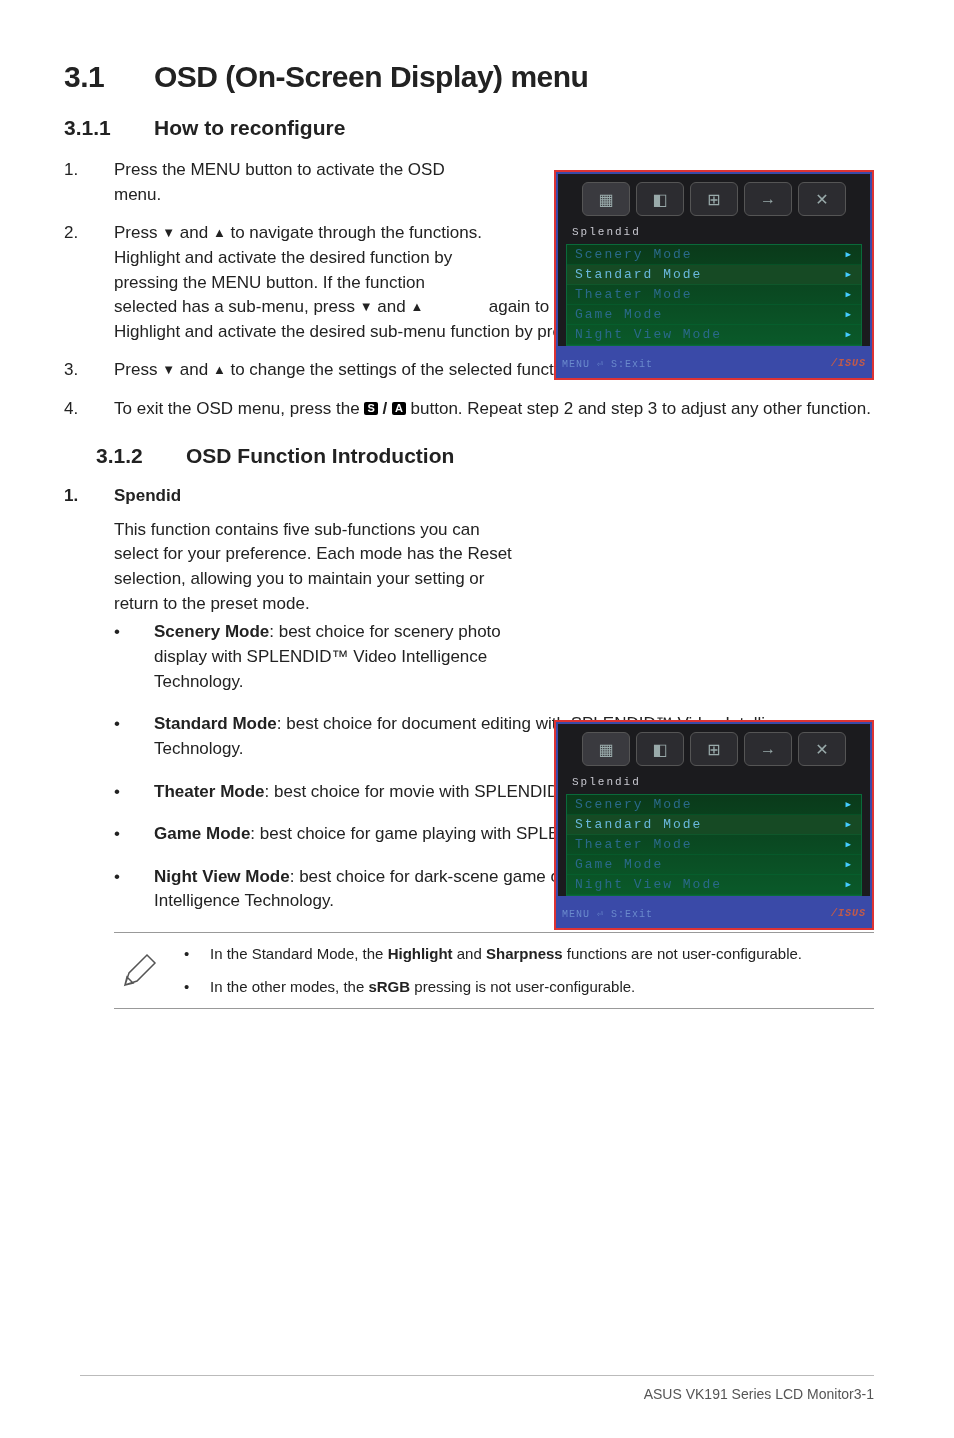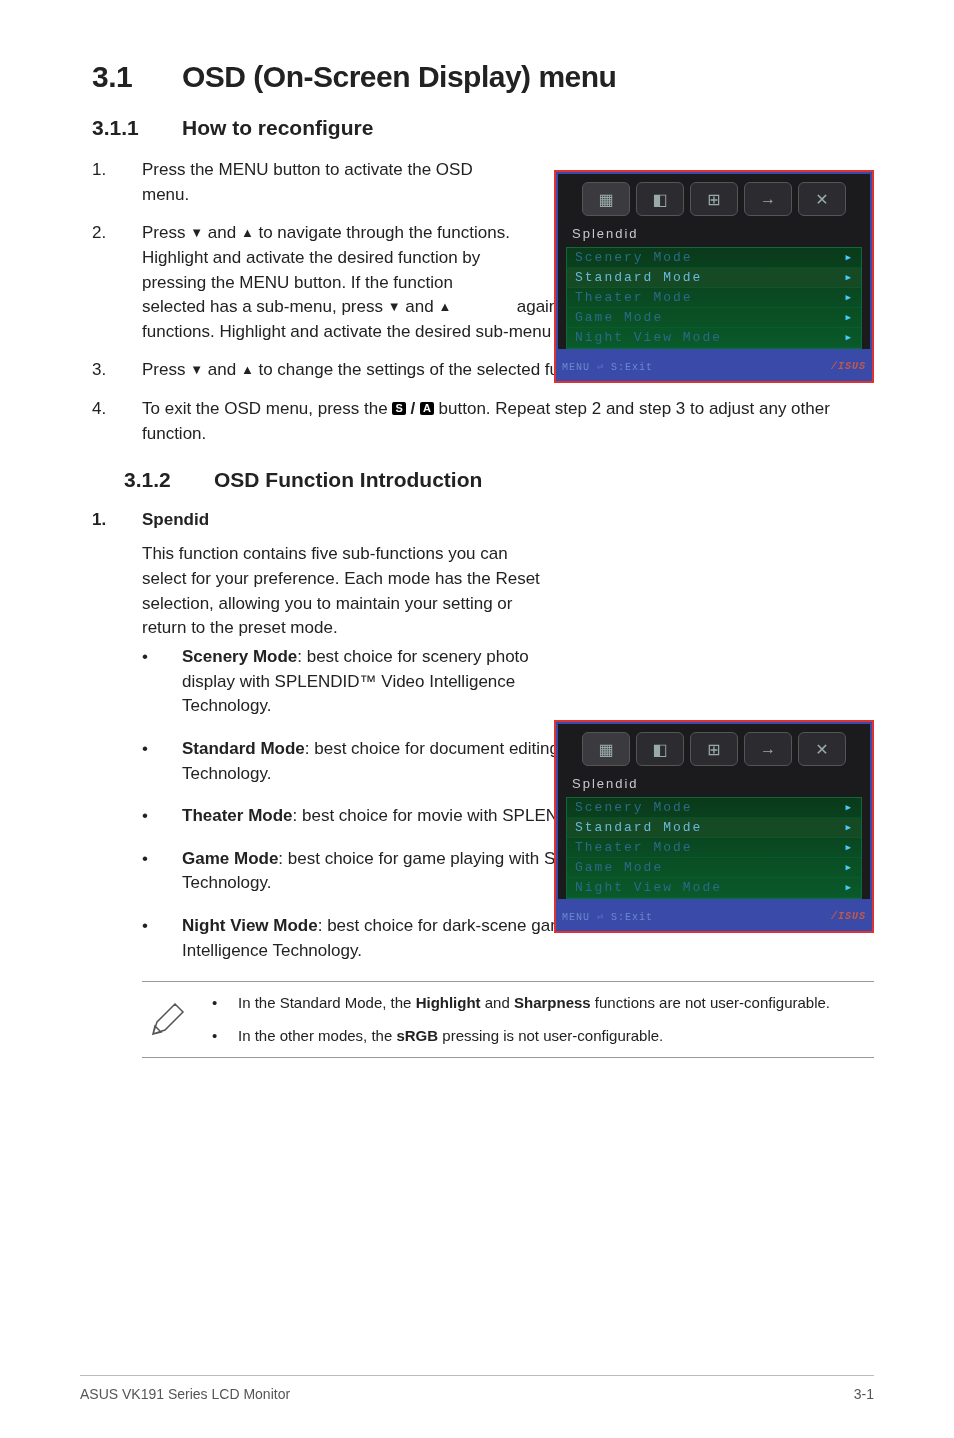--- a/index.html
+++ b/index.html
@@ -1,17 +1,17 @@
 <!DOCTYPE html>
 <html><head>
 <meta charset="utf-8">
 <style>
   * { box-sizing: border-box; margin: 0; padding: 0; }
   html, body { width: 954px; background: #fff; font-family: Arial, Helvetica, sans-serif; color: #222; }
-  .page { padding: 60px 80px 30px 92px; position: relative; min-height: 1438px; }
+  .page { padding: 60px 80px 30px 64px; position: relative; min-height: 1438px; }
   h1.title { font-size: 30px; font-weight: bold; margin-bottom: 22px; letter-spacing: -0.5px; }
   h1.title .num { display: inline-block; width: 90px; }
   h2.sub { font-size: 21px; font-weight: bold; margin-bottom: 18px; }
   h2.sub .num { display: inline-block; width: 90px; }
   ol.main { list-style: none; margin-left: 0; padding-left: 0; }
   ol.main > li { display: flex; margin-bottom: 14px; font-size: 17px; line-height: 1.45; }
   ol.main > li .n { width: 50px; flex-shrink: 0; }
   ol.main > li .t { flex: 1; }
   .spendid-h { font-size: 17px; font-weight: bold; margin: 10px 0 12px 0; display: flex; }
   .spendid-h .n { width: 50px; flex-shrink: 0; }
@@ -20,32 +20,32 @@
   ul.modes > li { display: flex; font-size: 17px; line-height: 1.45; margin-bottom: 18px; }
   ul.modes > li .dot { width: 40px; flex-shrink: 0; }
   ul.modes > li .t { flex: 1; }
   .bold { font-weight: bold; }
   .note-wrap { margin-left: 50px; margin-top: 6px; border-top: 1px solid #999; border-bottom: 1px solid #999; padding: 10px 0; display: flex; gap: 20px; }
   .note-icon { width: 50px; flex-shrink: 0; display: flex; align-items: center; justify-content: center; }
   .note-list { flex: 1; list-style: none; font-size: 15px; line-height: 1.5; }
   .note-list li { display: flex; margin-bottom: 10px; }
   .note-list li:last-child { margin-bottom: 0; }
   .note-list .dot { width: 26px; flex-shrink: 0; }
-  .footer { position: absolute; bottom: 36px; left: 80px; right: 80px; border-top: 1px solid #bbb; padding-top: 10px; font-size: 14px; color: #555; display: flex; justify-content: space-between; }
+  .footer { position: absolute; bottom: 36px; left: 80px; right: 80px; border-top: 1px solid #bbb; padding-top: 10px; font-size: 14px; color: #555; display: flex; justify-content: flex-end; }
   .tri { display: inline-block; font-size: 13px; position: relative; top: -1px; }
   .sa { display: inline-block; background: #000; color: #fff; font-size: 11px; font-weight: bold; padding: 1px 3px; border-radius: 2px; line-height: 1; position: relative; top: -2px; }
   
   .osd { width: 320px; border: 2px solid #d33; background: #3a4aa8; position: absolute; }
   .osd.a { top: 170px; right: 80px; }
   .osd.b { top: 720px; right: 80px; }
   .osd-inner { background: #1b1b1e; margin: 2px; padding: 8px 8px 0 8px; }
   .osd-tabs { display: flex; gap: 6px; margin-bottom: 6px; justify-content: center; }
   .osd-tab { width: 48px; height: 34px; background: #2c2c30; border: 1px solid #555; border-radius: 6px; display: flex; align-items: center; justify-content: center; color: #9aa; font-size: 16px; }
   .osd-tab.active { background: #3a3a3f; }
-  .osd-label { color: #c8c8d0; font-family: Liberation Sans, sans-serif; font-size: 13px; letter-spacing: 2px; padding: 4px 6px 6px 6px; }
+  .osd-label { color: #c8c8d0; font-family: Liberation Mono, monospace; font-size: 11px; letter-spacing: 2px; padding: 4px 6px 6px 6px; }
   .osd-list { background: linear-gradient(#0a3a1a, #0a5a2a); border: 1px solid #0a6a3a; }
   .osd-item { font-family: "Courier New", monospace; font-size: 13px; letter-spacing: 2px; color: #4aa0cc; padding: 2px 8px; display: flex; justify-content: space-between; align-items: center; border-bottom: 1px solid rgba(0,120,60,0.3); }
   .osd-item.dim { color: #2a6a8a; }
   .osd-item .arw { color: #4cf; font-size: 9px; }
   .osd-item.hl { background: #164a24; color: #6ab8dd; }
   .osd-footbar { display: flex; justify-content: space-between; padding: 10px 6px 8px 6px; font-family: "Courier New", monospace; font-size: 10px; color: #6a8acc; letter-spacing: 1px; }
   .osd-footbar .brand { color: #c05a4a; font-style: italic; font-weight: bold; }
   .wrap-1 { max-width: 370px; }
   .pen-svg { width: 40px; height: 40px; }
 </style>

